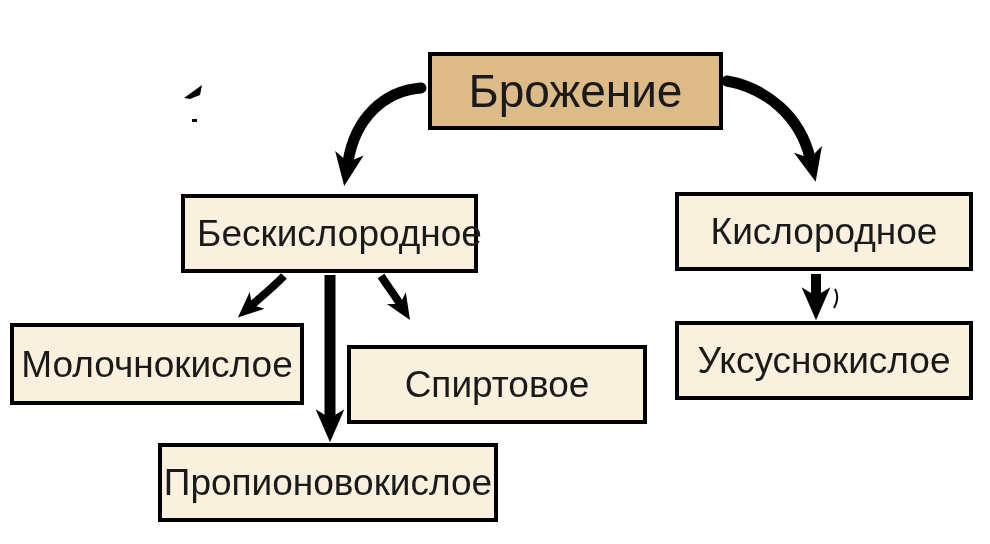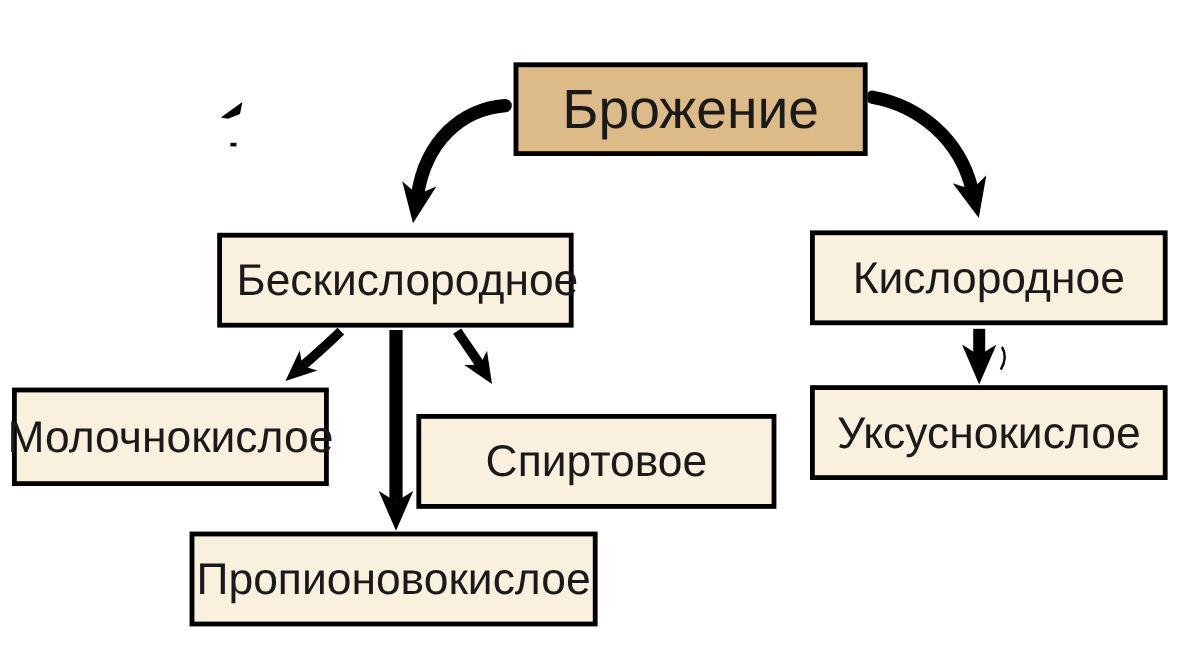--- a/index.html
+++ b/index.html
@@ -29,21 +29,21 @@
     white-space:nowrap;
     z-index:2;
   }
   .node.root{
     background:var(--root-fill);
     font-size:46px;
   }
   #n-root     {left:428px;top:52px; width:295px;height:78px;}
   #n-anaerobic{left:181px;top:194px;width:297px;height:79px;padding-left:20px;}
   #n-aerobic  {left:675px;top:192px;width:298px;height:79px;}
-  #n-lactic   {left:10px; top:323px;width:264px;height:82px;}
+  #n-lactic   {left:10px; top:323px;width:294px;height:82px;}
   #n-alcoholic{left:347px;top:324px;width:300px;height:79px;margin-top:21px;}
   #n-acetic   {left:675px;top:321px;width:298px;height:79px;}
   #n-propionic{left:158px;top:443px;width:340px;height:79px;}
   svg.arrows{
     position:absolute;left:0;top:0;
     width:990px;height:544px;
     color:var(--arrow);
     z-index:1;
   }
 </style>

